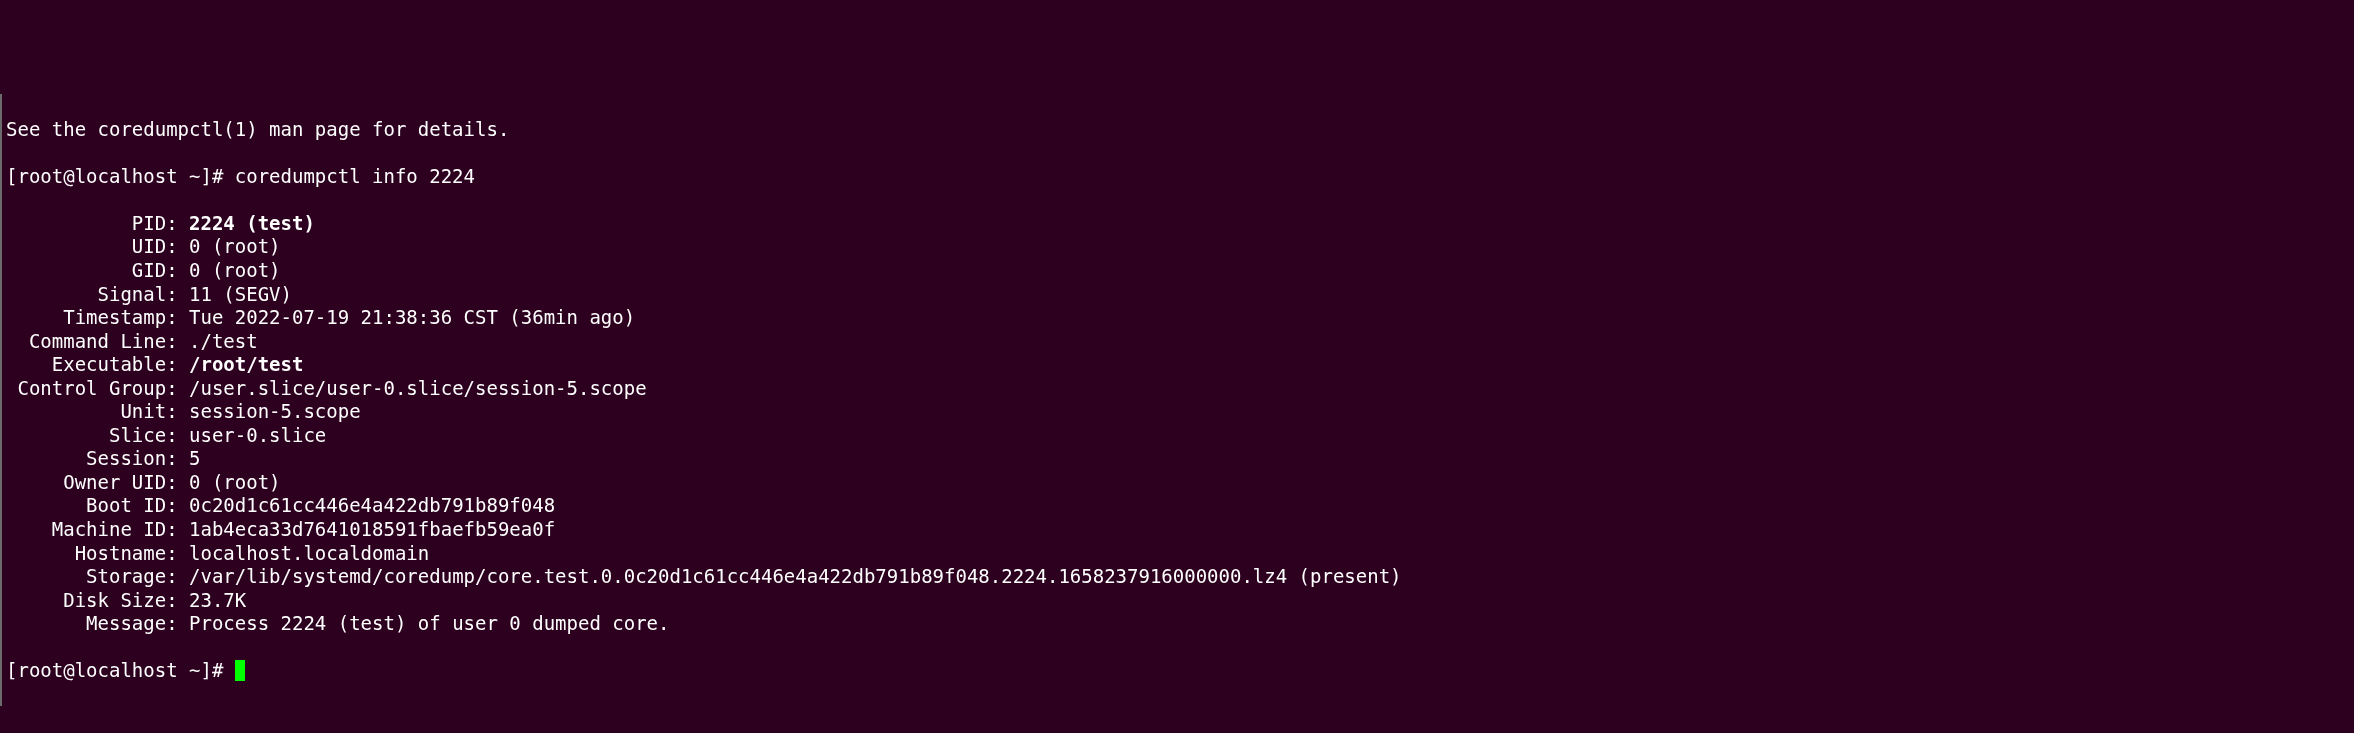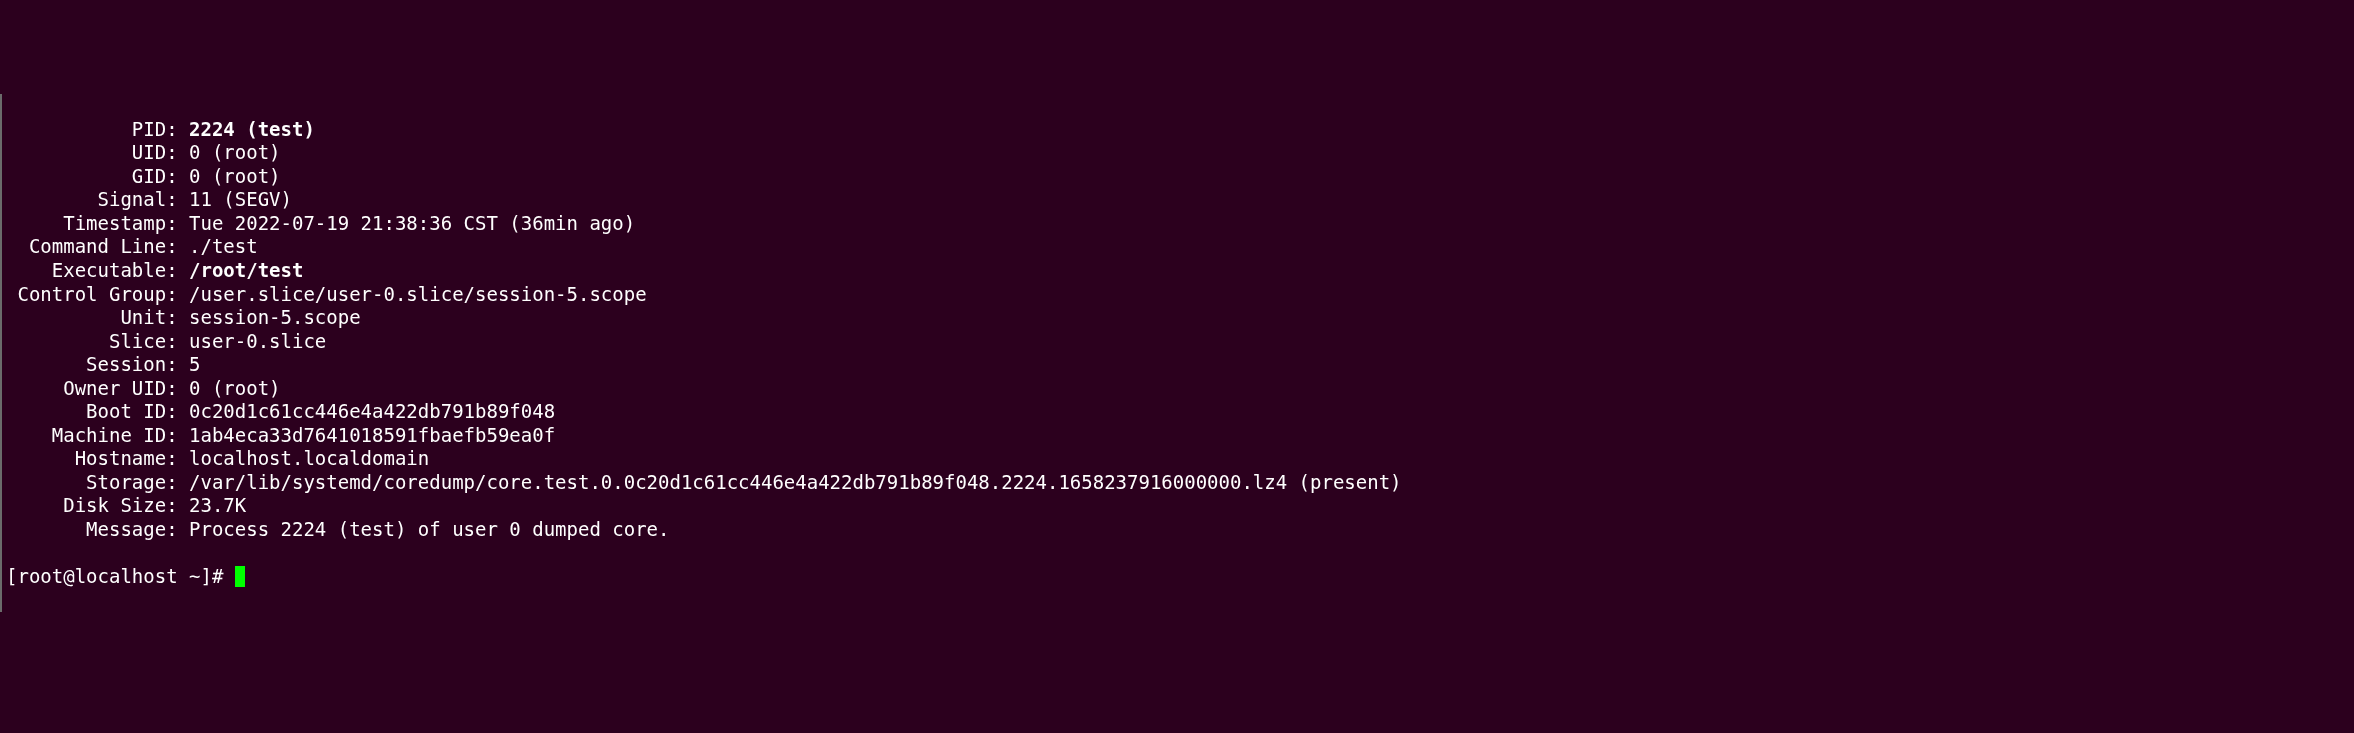--- a/index.html
+++ b/index.html
@@ -26,18 +26,20 @@
       vertical-align: text-bottom;
     }
     .line { white-space: pre; }
   </style>
 </head>
 <body>
 
 
 
 <div class="terminal">
+<div class="line">See the coredumpctl(1) man page for details.</div>
+<div class="line"><span>[root@localhost ~]# </span><span>coredumpctl info 2224</span></div>
 <div id="fields-container"><div class="line"><span>           PID: </span><span class="bold">2224 (test)</span></div><div class="line"><span>           UID: </span><span>0 (root)</span></div><div class="line"><span>           GID: </span><span>0 (root)</span></div><div class="line"><span>        Signal: </span><span>11 (SEGV)</span></div><div class="line"><span>     Timestamp: </span><span>Tue 2022-07-19 21:38:36 CST (36min ago)</span></div><div class="line"><span>  Command Line: </span><span>./test</span></div><div class="line"><span>    Executable: </span><span class="bold">/root/test</span></div><div class="line"><span> Control Group: </span><span>/user.slice/user-0.slice/session-5.scope</span></div><div class="line"><span>          Unit: </span><span>session-5.scope</span></div><div class="line"><span>         Slice: </span><span>user-0.slice</span></div><div class="line"><span>       Session: </span><span>5</span></div><div class="line"><span>     Owner UID: </span><span>0 (root)</span></div><div class="line"><span>       Boot ID: </span><span>0c20d1c61cc446e4a422db791b89f048</span></div><div class="line"><span>    Machine ID: </span><span>1ab4eca33d7641018591fbaefb59ea0f</span></div><div class="line"><span>      Hostname: </span><span>localhost.localdomain</span></div><div class="line"><span>       Storage: </span><span>/var/lib/systemd/coredump/core.test.0.0c20d1c61cc446e4a422db791b89f048.2224.1658237916000000.lz4 (present)</span></div><div class="line"><span>     Disk Size: </span><span>23.7K</span></div><div class="line"><span>       Message: </span><span>Process 2224 (test) of user 0 dumped core.</span></div></div>
 <div class="line"><span>[root@localhost ~]# </span><span class="cursor"></span></div>
 </div>
 
 
 
 
 </body></html>

